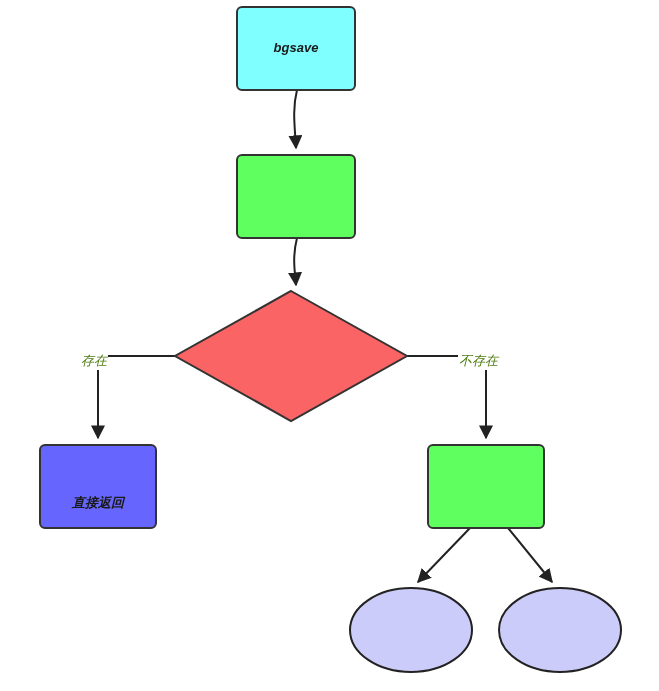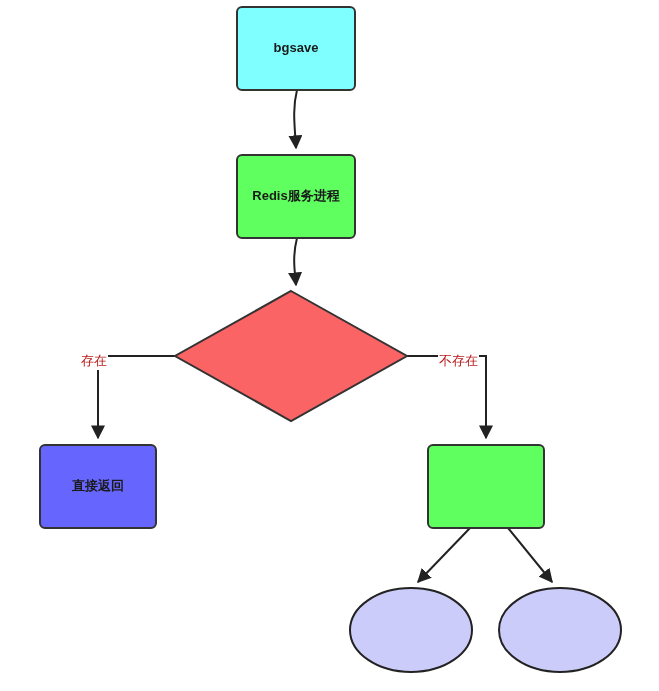--- a/index.html
+++ b/index.html
@@ -7,20 +7,21 @@
     padding: 0;
     background: #ffffff;
   }
   #canvas {
     position: relative;
     width: 659px;
     height: 691px;
     background: #ffffff;
     font-family: "Liberation Sans", "DejaVu Sans", sans-serif;
     overflow: hidden;
+    font-style: italic;
   }
   svg.layer {
     position: absolute;
     left: 0;
     top: 0;
     width: 659px;
     height: 691px;
   }
   .node-label {
     position: absolute;
@@ -31,21 +32,21 @@
     font-weight: bold;
     font-size: 13px;
     color: #1a1a1a;
     line-height: 1.25;
     pointer-events: none;
     white-space: pre-line;
   }
   .edge-label {
     position: absolute;
     font-size: 13px;
-    color: #b91c1c;
+    color: #4d7c0f;
     background: #ffffff;
     padding: 0 1px;
     white-space: nowrap;
     font-weight: normal;
   }
 </style>
 </head>
 <body>
 
 <div id="canvas">
@@ -83,25 +84,24 @@
       <rect x="428" y="445" width="116" height="83" rx="5" ry="5" fill="#5FFF5F" stroke="#333333" stroke-width="2"></rect>
 
       <ellipse cx="411" cy="630" rx="61" ry="42" fill="#CCCCFA" stroke="#222222" stroke-width="2"></ellipse>
 
       <ellipse cx="560" cy="630" rx="61" ry="42" fill="#CCCCFA" stroke="#222222" stroke-width="2"></ellipse>
     </g>
   </svg>
 
   <div class="node-label" style="left:237px; top:7px; width:118px; height:83px;">bgsave</div>
 
-  <div class="node-label" style="left:241px; top:155px; width:110px; height:83px;">Redis服务进程</div>
 
 
-  <div class="node-label" style="left:40px; top:445px; width:116px; height:83px;">直接返回</div>
+  <div class="node-label" style="left:40px; top:462px; width:116px; height:83px;">直接返回</div>
 
 
 
 
   <div class="edge-label" style="left:80px; top:352px;">存在</div>
 
-  <div class="edge-label" style="left:438px; top:352px;">不存在</div>
+  <div class="edge-label" style="left:458px; top:352px;">不存在</div>
 
 </div>
 
 </body></html>

